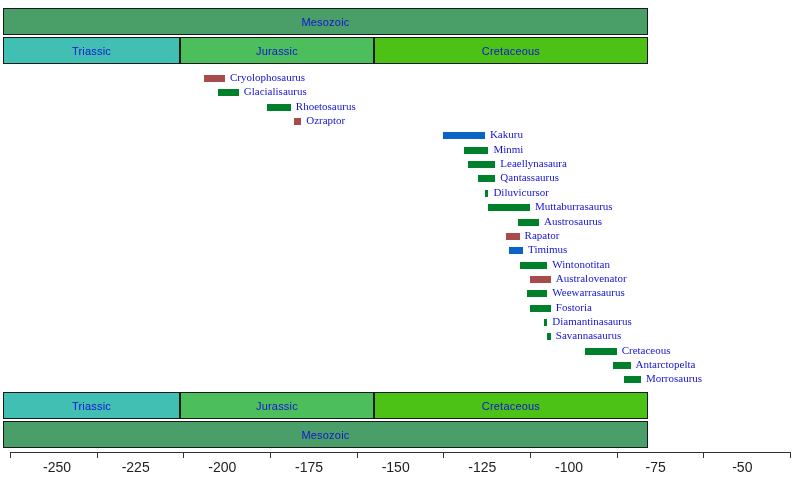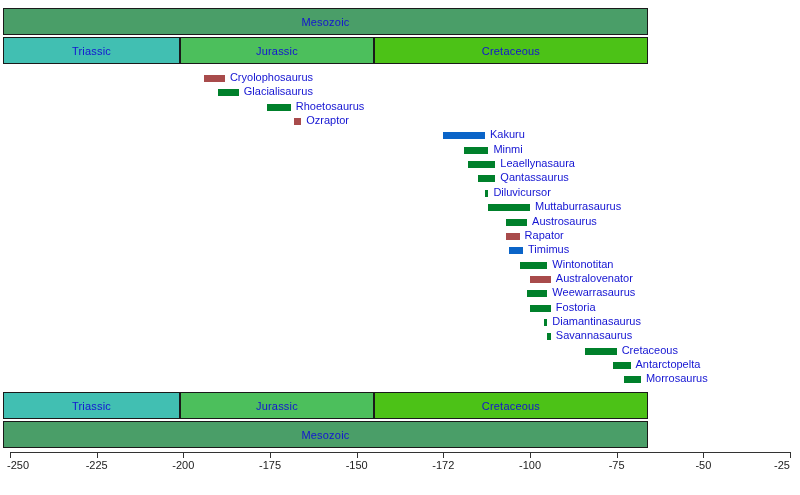--- a/index.html
+++ b/index.html
@@ -17,39 +17,39 @@
     border:1px solid #1a1a1a;
     color:#1414d2;
     font-size:11px;
     display:flex;align-items:center;justify-content:center;
     letter-spacing:.2px;
     white-space:nowrap;
   }
   .band.era{ border-color:#1a1a1a; }
 
   
-  .taxon-row{position:absolute;height:11px;}
+  .taxon-row{position:absolute;height:11px;font-family:Liberation Serif, serif;}
   .taxon-bar{
     position:absolute;top:2px;height:7px;
     border-radius:0;
   }
   .taxon-label{
     position:absolute;top:-2px;
     font-size:11px;color:#1414d2;white-space:nowrap;
     line-height:13px;
   }
 
   
   #axis-line{
     position:absolute;left:10px;top:452px;width:780px;height:1px;background:#333;
   }
   .tick{position:absolute;top:452px;width:1px;height:6px;background:#333;}
   .tick-label{
-    position:absolute;top:459px;font-size:11px;color:#222;
-    transform:translateX(-50%);white-space:nowrap;
+    position:absolute;top:459px;font-size:14px;color:#222;
+    transform:translateX(-50%);white-space:nowrap;margin-left:39px;
   }
 </style>
 </head>
 <body>
 
 <div id="chart">
 
   <div id="bands-top">
       <div class="band era" style="left: 3.06667px; width: 644.8px; top: 8px; height: 27px; background: rgb(74, 158, 104);">
         <span>Mesozoic</span>
@@ -99,21 +99,21 @@
         <div class="taxon-label" style="left: 500.333px;">Qantassaurus</div>
       </div>
       <div class="taxon-row" style="top: 187.8px; left: 0px; width: 800px;">
         <div class="taxon-bar" style="left: 484.933px; width: 3.46667px; background: rgb(0, 128, 43);"></div>
         <div class="taxon-label" style="left: 493.4px;">Diluvicursor</div>
       </div>
       <div class="taxon-row" style="top: 202.15px; left: 0px; width: 800px;">
         <div class="taxon-bar" style="left: 488.4px; width: 41.6px; background: rgb(0, 128, 43);"></div>
         <div class="taxon-label" style="left: 535px;">Muttaburrasaurus</div>
       </div>
-      <div class="taxon-row" style="top: 216.5px; left: 4px; width: 721px;">
+      <div class="taxon-row" style="top: 216.5px; left: 16px; width: 721px;">
         <div class="taxon-bar" style="left: 502.267px; width: 20.8px; background: rgb(0, 128, 43);"></div>
         <div class="taxon-label" style="left: 528.067px;">Austrosaurus</div>
       </div>
       <div class="taxon-row" style="top: 230.85px; left: 0px; width: 800px;">
         <div class="taxon-bar" style="left: 505.733px; width: 13.8667px; background: rgb(168, 75, 75);"></div>
         <div class="taxon-label" style="left: 524.6px;">Rapator</div>
       </div>
       <div class="taxon-row" style="top: 245.2px; left: 0px; width: 800px;">
         <div class="taxon-bar" style="left: 509.2px; width: 13.8667px; background: rgb(10, 100, 200);"></div>
         <div class="taxon-label" style="left: 528.067px;">Timimus</div>
@@ -177,21 +177,21 @@
       <div class="tick-label" style="left: 18px;">-250</div>
       <div class="tick" style="left: 96.6667px;"></div>
       <div class="tick-label" style="left: 96.6667px;">-225</div>
       <div class="tick" style="left: 183.333px;"></div>
       <div class="tick-label" style="left: 183.333px;">-200</div>
       <div class="tick" style="left: 270px;"></div>
       <div class="tick-label" style="left: 270px;">-175</div>
       <div class="tick" style="left: 356.667px;"></div>
       <div class="tick-label" style="left: 356.667px;">-150</div>
       <div class="tick" style="left: 443.333px;"></div>
-      <div class="tick-label" style="left: 443.333px;">-172</div>
+      <div class="tick-label" style="left: 443.333px;">-125</div>
       <div class="tick" style="left: 530px;"></div>
       <div class="tick-label" style="left: 530px;">-100</div>
       <div class="tick" style="left: 616.667px;"></div>
       <div class="tick-label" style="left: 616.667px;">-75</div>
       <div class="tick" style="left: 703.333px;"></div>
       <div class="tick-label" style="left: 703.333px;">-50</div>
       <div class="tick" style="left: 790px;"></div>
       <div class="tick-label" style="left: 782px;">-25</div>
     </div>
 

